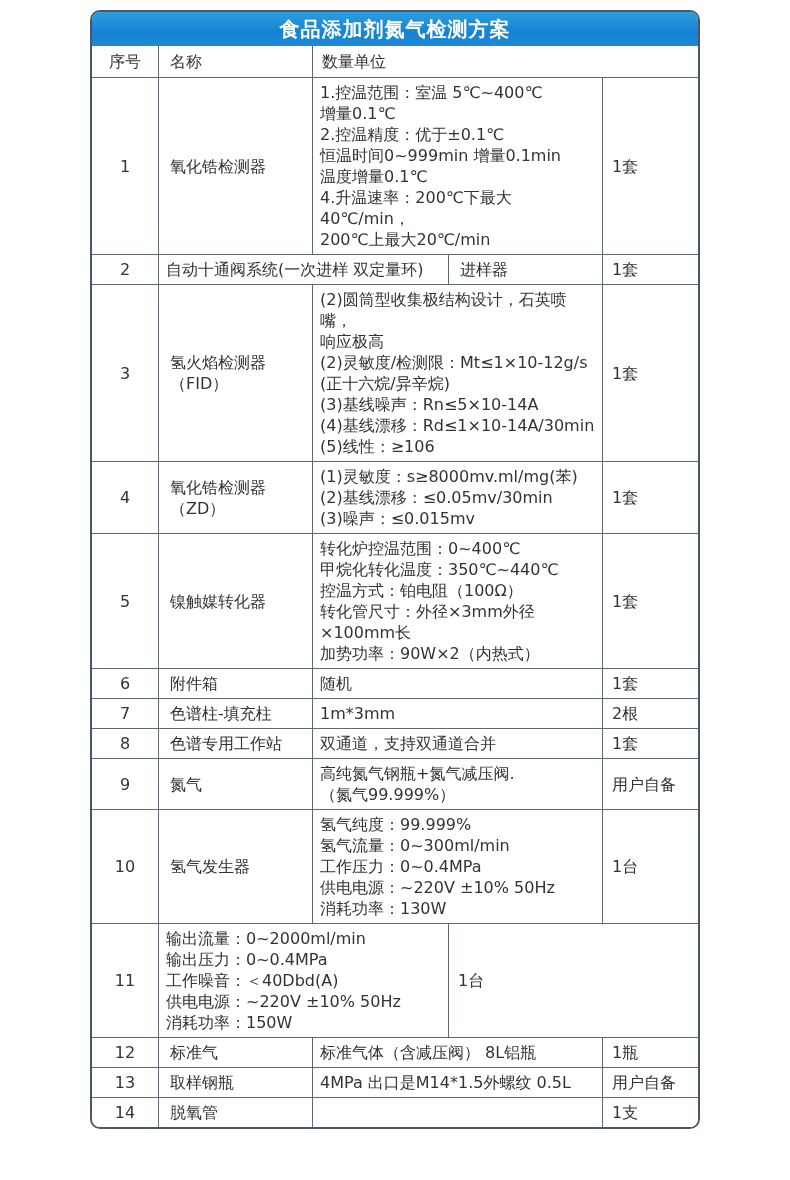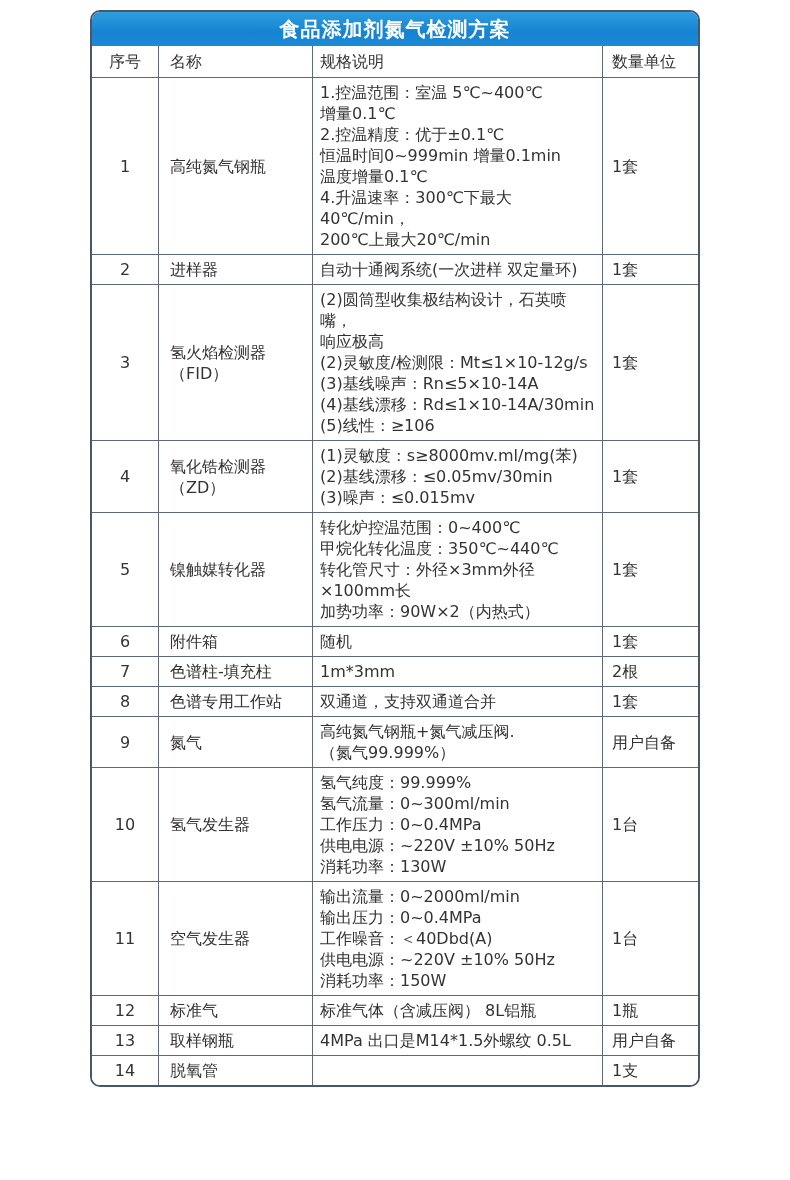--- a/index.html
+++ b/index.html
@@ -49,54 +49,54 @@
 <div class="page">
   <div class="table-wrap">
 
     <div class="title-bar">
       <span>食品添加剂氮气检测方案</span>
     </div>
 
     <div class="header-row">
       <div class="cell col-no">序号</div>
       <div class="cell col-name">名称</div>
-      <div class="cell col-spec">规格说明</div>
       <div class="cell col-qty">数量单位</div>
     </div>
 
     <div>
         <div class="row">
           <div class="cell col-no">1</div>
-          <div class="cell col-name">高纯氮气钢瓶</div>
+          <div class="cell col-name">氧化锆检测器</div>
           <div class="cell col-spec">
             <div class="spec-line">1.控温范围：室温 5℃~400℃</div>
             <div class="spec-line">增量0.1℃</div>
             <div class="spec-line">2.控温精度：优于±0.1℃</div>
             <div class="spec-line">恒温时间0~999min 增量0.1min</div>
             <div class="spec-line">温度增量0.1℃</div>
-            <div class="spec-line">4.升温速率：300℃下最大40℃/min，</div>
+            <div class="spec-line">4.升温速率：200℃下最大40℃/min，</div>
             <div class="spec-line">200℃上最大20℃/min</div>
           </div>
           <div class="cell col-qty">1套</div>
         </div>
         <div class="row">
           <div class="cell col-no">2</div>
+          <div class="cell col-spec">
+            <div class="spec-line">自动十通阀系统(一次进样 双定量环)</div>
+          </div>
           <div class="cell col-name">进样器</div>
-          <div class="cell col-spec">
-            <div class="spec-line">自动十通阀系统(一次进样 双定量环)</div>
-          </div>
           <div class="cell col-qty">1套</div>
         </div>
         <div class="row">
           <div class="cell col-no">3</div>
           <div class="cell col-name">氢火焰检测器（FID）</div>
           <div class="cell col-spec">
             <div class="spec-line">(2)圆筒型收集极结构设计，石英喷嘴，</div>
             <div class="spec-line">响应极高</div>
             <div class="spec-line">(2)灵敏度/检测限：Mt≤1×10-12g/s</div>
+            <div class="spec-line">(正十六烷/异辛烷)</div>
             <div class="spec-line">(3)基线噪声：Rn≤5×10-14A</div>
             <div class="spec-line">(4)基线漂移：Rd≤1×10-14A/30min</div>
             <div class="spec-line">(5)线性：≥106</div>
           </div>
           <div class="cell col-qty">1套</div>
         </div>
         <div class="row">
           <div class="cell col-no">4</div>
           <div class="cell col-name">氧化锆检测器（ZD）</div>
           <div class="cell col-spec">
@@ -105,20 +105,21 @@
             <div class="spec-line">(3)噪声：≤0.015mv</div>
           </div>
           <div class="cell col-qty">1套</div>
         </div>
         <div class="row">
           <div class="cell col-no">5</div>
           <div class="cell col-name">镍触媒转化器</div>
           <div class="cell col-spec">
             <div class="spec-line">转化炉控温范围：0~400℃</div>
             <div class="spec-line">甲烷化转化温度：350℃~440℃</div>
+            <div class="spec-line">控温方式：铂电阻（100Ω）</div>
             <div class="spec-line">转化管尺寸：外径×3mm外径×100mm长</div>
             <div class="spec-line">加势功率：90W×2（内热式）</div>
           </div>
           <div class="cell col-qty">1套</div>
         </div>
         <div class="row">
           <div class="cell col-no">6</div>
           <div class="cell col-name">附件箱</div>
           <div class="cell col-spec">
             <div class="spec-line">随机</div>
@@ -157,21 +158,20 @@
             <div class="spec-line">氢气纯度：99.999%</div>
             <div class="spec-line">氢气流量：0~300ml/min</div>
             <div class="spec-line">工作压力：0~0.4MPa</div>
             <div class="spec-line">供电电源：~220V ±10% 50Hz</div>
             <div class="spec-line">消耗功率：130W</div>
           </div>
           <div class="cell col-qty">1台</div>
         </div>
         <div class="row">
           <div class="cell col-no">11</div>
-          <div class="cell col-name">空气发生器</div>
           <div class="cell col-spec">
             <div class="spec-line">输出流量：0~2000ml/min</div>
             <div class="spec-line">输出压力：0~0.4MPa</div>
             <div class="spec-line">工作噪音：＜40Dbd(A)</div>
             <div class="spec-line">供电电源：~220V ±10% 50Hz</div>
             <div class="spec-line">消耗功率：150W</div>
           </div>
           <div class="cell col-qty">1台</div>
         </div>
         <div class="row">

